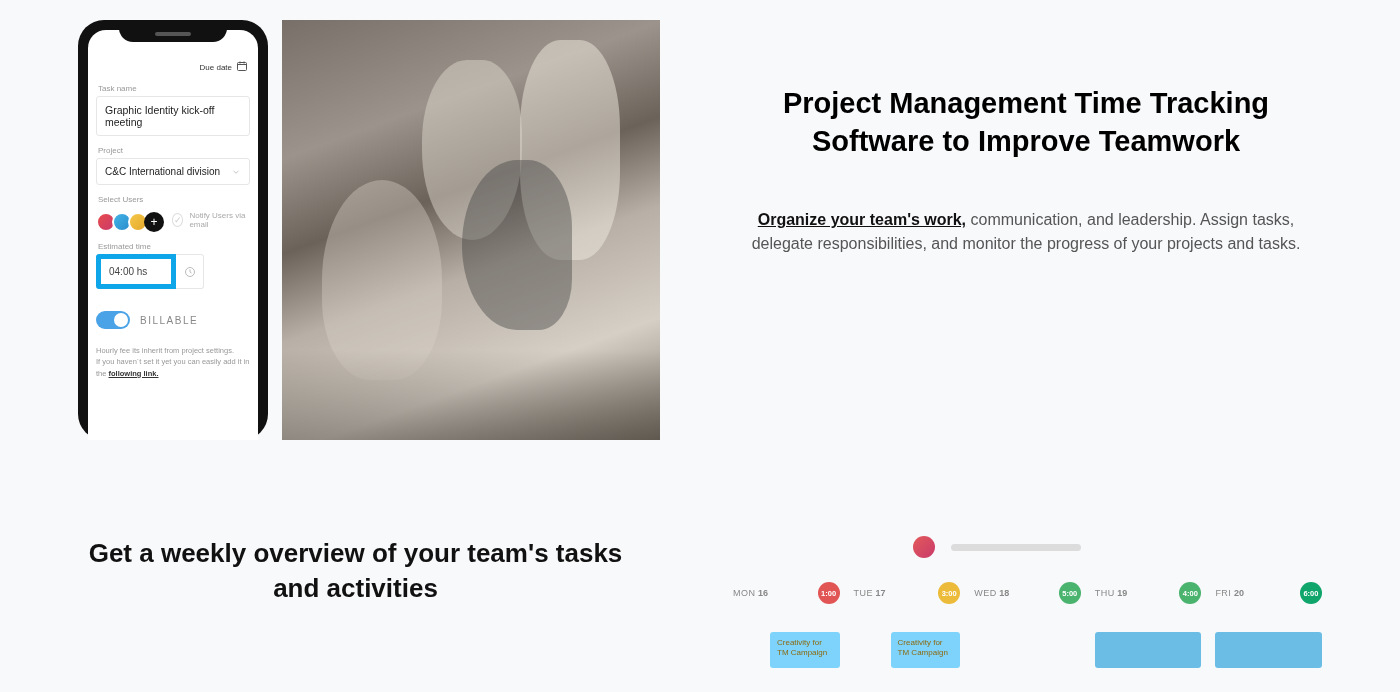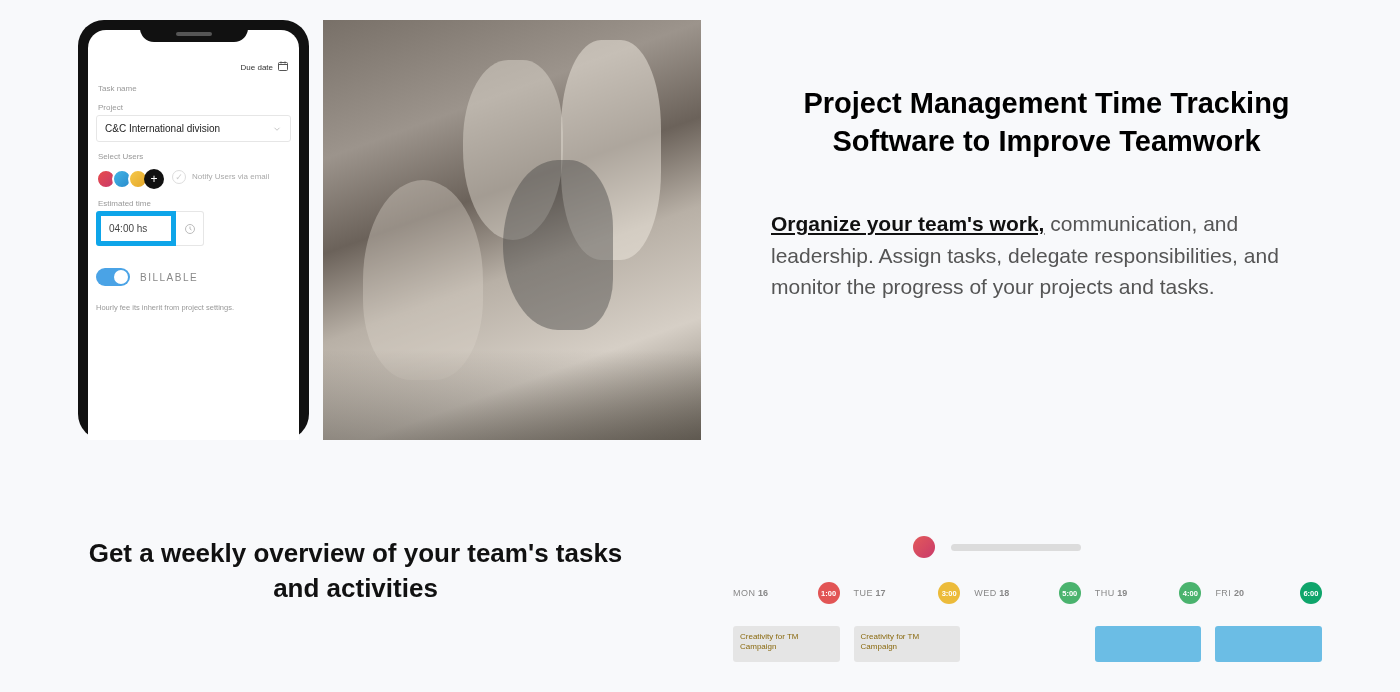--- a/index.html
+++ b/index.html
@@ -15,21 +15,21 @@
   display: flex;
   padding: 20px 78px 60px 78px;
   gap: 70px;
 }
 .media-block {
   display: flex;
   gap: 14px;
   flex-shrink: 0;
 }
 .phone-frame {
-  width: 231px;
+  width: 190px;
   height: 420px;
   background: #111;
   border-radius: 26px;
   padding: 10px 10px 0 10px;
   position: relative;
 }
 .phone-notch {
   position: absolute;
   top: 0; left: 50%;
   transform: translateX(-50%);
@@ -130,55 +130,55 @@
 .photo-shape2 { position:absolute; right:40px; top:20px; width:100px; height:220px; background:#efe9df; border-radius:40%; opacity:0.5;}
 .photo-shape3 { position:absolute; left:180px; top:140px; width:110px; height:170px; background:#3a3a3a; border-radius:50% 40% 30% 50%; opacity:0.4;}
 .photo-shape4 { position:absolute; left:140px; top:40px; width:100px; height:180px; background:#dcd6cb; border-radius:45% 40% 50% 50%; opacity:0.5;}
 .photo-shape5 { position:absolute; left:0; bottom:0; width:378px; height:90px; background:linear-gradient(180deg,rgba(0,0,0,0) 0%, rgba(60,55,48,0.45) 100%);}
 .text-block { flex:1; padding-top: 65px;}
 .h1 {
   font-size: 29px; font-weight:700; text-align:center;
   line-height:1.3; color:#000000;
 }
 .body-text {
-  font-size: 21px; color:#555;
+  font-size: 16px; text-align:center; color:#555;
   margin-top: 48px; line-height:1.5;
 }
 .body-text .bold-underline { font-weight:600; color:#111; text-decoration:underline;}
 .section2 {
   display:flex; padding: 36px 78px 0 78px; gap:100px;
 }
 .left2 { width: 555px; }
 .h2 {
   font-size:26px; font-weight:700; text-align:center;
   line-height:1.35; color:#111;
 }
 .right2 { flex:1; padding-left: 0; min-width: 0;}
 .timeline-header { display:flex; align-items:center; gap:16px; margin-bottom:24px; margin-left:180px;}
 .timeline-avatar { width:22px; height:22px; border-radius:50%; background:linear-gradient(135deg,#e35a5a,#c93a6a);}
 .timeline-bar { width:130px; height:7px; background:#dcdcdc; border-radius:4px;}
 .days-row { display:flex; gap:14px;}
 .day-col { flex:1; min-width: 96px;}
-.day-head { display:flex; justify-content:space-between; align-items:center; font-size:9px; color:#888; margin-bottom:22px;}
+.day-head { display:flex; justify-content:space-between; align-items:center; font-size:9px; color:#888; margin-bottom:28px;}
 .day-head .dname { letter-spacing:0.5px;}
 .day-head .dnum { font-weight:600;}
 .time-pill {
   width:22px; height:22px; border-radius:50%;
   display:flex; align-items:center; justify-content:center;
   color:#fff; font-size:7.5px; font-weight:600;
 }
 .time-pill.red { background:#e25555;}
 .time-pill.orange { background:#ecbb3a;}
 .time-pill.green { background:#4ab36e;}
 .time-pill.dgreen { background:#0fa56b;}
 .card {
   border-radius:3px; padding:6px 7px; font-size:8px; line-height:1.3;
   color:#fff; height:36px;
 }
-.card.yellow { background:#e5e5e5; color:#8a6a10;}
+.card.yellow { background:#7dd3fc; color:#8a6a10;margin-left:37px;}
 .card.blue { background:#6bbde5;}
 .chevron-down { width:10px; height:10px; color:#bbb;}
 </style>
 </head>
 <body>
 
 <div class="section1">
   <div class="media-block">
     <div class="phone-frame">
       <div class="phone-notch">
@@ -188,20 +188,23 @@
         <div class="due-row">
           <span>Due date</span>
           <span>
             <svg width="12" height="12" viewBox="0 0 24 24" fill="none" stroke="#555" stroke-width="2">
                 <rect x="3" y="5" width="18" height="16" rx="2"></rect>
                 <path d="M3 9h18M8 3v4M16 3v4"></path>
               </svg>
           </span>
         </div>
         <div class="form-label">Task name</div>
+        <div class="form-input task-input">
+          <span>Graphic Identity kick-off meeting</span>
+        </div>
         <div class="form-label">Project</div>
         <div class="form-input">
           <span>C&amp;C International division</span>
           <svg class="chevron-down" viewBox="0 0 24 24" fill="none" stroke="currentColor" stroke-width="2">
               <path d="M6 9l6 6 6-6"></path>
             </svg>
         </div>
         <div class="form-label">Select Users</div>
         <div style="display:flex; align-items:center;">
           <div class="avatar-row">
@@ -228,20 +231,23 @@
           </div>
         </div>
         <div class="toggle-row">
           <div class="toggle">
               <div class="toggle-knob"></div>
             </div>
           <span class="billable-label">BILLABLE</span>
         </div>
         <div class="fine-print">
           <div>Hourly fee its inherit from project settings.</div>
+          <div>
+            <span>If you haven´t set it yet you can easily add it in the </span><a href="#">following link.</a>
+          </div>
         </div>
       </div>
     </div>
     <div class="photo">
       <div class="photo-shape2"></div>
       <div class="photo-shape4"></div>
       <div class="photo-shape1"></div>
       <div class="photo-shape3"></div>
       <div class="photo-shape5"></div>
     </div>

